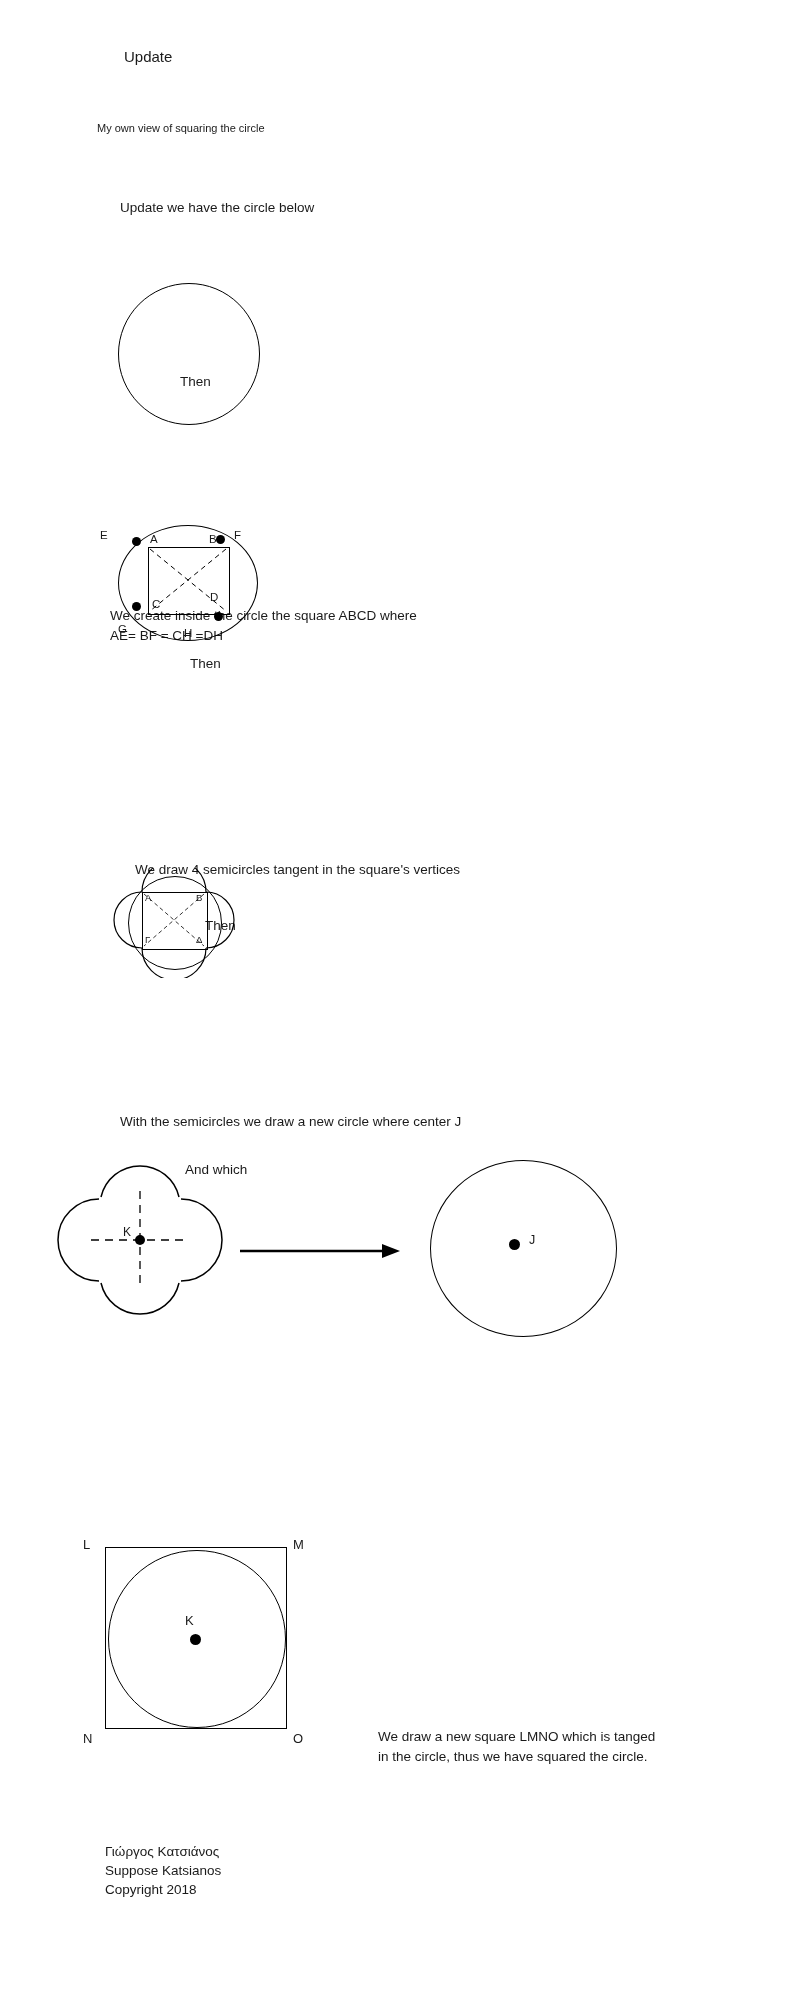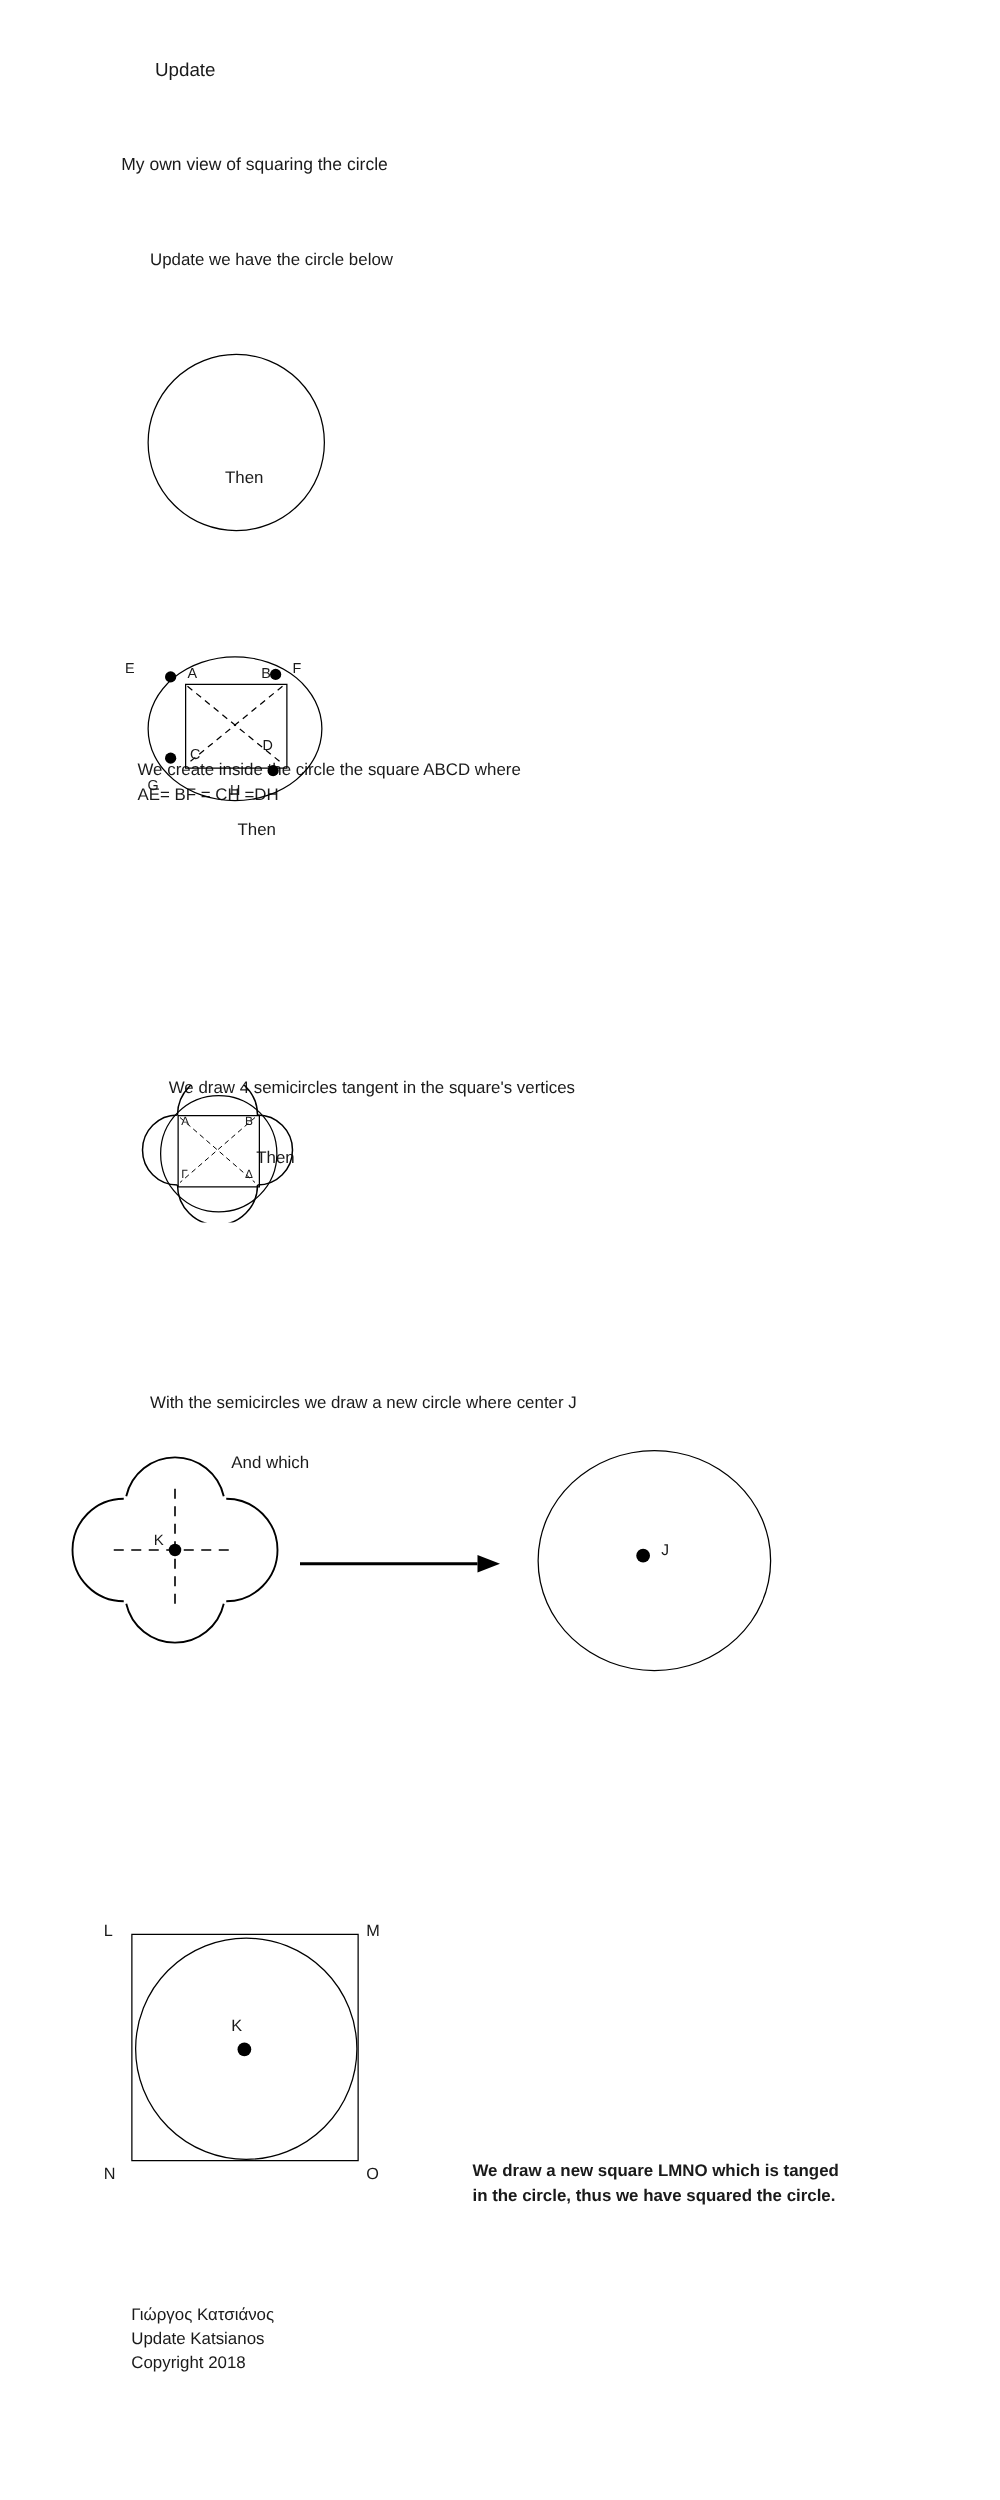--- a/index.html
+++ b/index.html
@@ -11,21 +11,21 @@
     width: 800px;
     height: 2000px;
     position: relative;
     font-family: "Liberation Sans", sans-serif;
     color: #1a1a1a;
     overflow: hidden;
   }
   .abs { position: absolute; }
   .txt { font-size: 13.5px; line-height: 1.45; white-space: pre-line; }
   .title { font-size: 15px; }
-  .heading { font-size: 14px; }
+  .heading { font-size: 11px; }
 
   
   #fig-circle-plain {
     left: 118px; top: 283px;
     width: 140px; height: 140px;
     border: 1.6px solid #000;
     border-radius: 50%;
   }
 
   
@@ -113,21 +113,21 @@
 <div class="abs txt" style="left:190px; top:654px;">Then</div>
 
 <div class="abs txt" style="left:135px; top:860px;">We draw 4 semicircles  tangent in the square's vertices</div>
 
 <div class="abs txt" style="left:205px; top:916px;">Then</div>
 
 <div class="abs txt" style="left:120px; top:1112px;">With the semicircles we draw a new circle where center J</div>
 
 <div class="abs txt" style="left:185px; top:1160px;">And which</div>
 
-<div class="abs txt" style="left:378px; top:1727px;font-weight:bold;">We draw a new square LMNO which is tanged
+<div class="abs txt" style="left:378px; top:1727px;">We draw a new square LMNO which is tanged
 in the circle, thus we have squared the circle.</div>
 
 <div class="abs" id="fig-circle-plain"></div>
 
 <div class="abs" id="fig2">
   <div class="circ"></div>
   <div class="sq"></div>
   <svg width="160" height="150" style="position:absolute;left:0;top:0;">
     <line x1="40" y1="34" x2="116" y2="96" stroke="#000" stroke-width="1" stroke-dasharray="5,4"></line>
     <line x1="116" y1="34" x2="40" y2="96" stroke="#000" stroke-width="1" stroke-dasharray="5,4"></line>
@@ -193,14 +193,14 @@
   <div class="circ"></div>
   <div class="dot"></div>
   <div class="lbl" style="left:-2px;  top:2px;">L</div>
   <div class="lbl" style="left:208px; top:2px;">M</div>
   <div class="lbl" style="left:-2px;  top:196px;">N</div>
   <div class="lbl" style="left:208px; top:196px;">O</div>
   <div class="lbl" style="left:100px; top:78px;">K</div>
 </div>
 
 <div class="abs txt" style="left:105px; top:1842px;">Γιώργος Κατσιάνος</div>
-<div class="abs txt" style="left:105px; top:1861px;">Update Katsianos</div>
+<div class="abs txt" style="left:105px; top:1861px;">Suppose Katsianos</div>
 <div class="abs txt" style="left:105px; top:1880px;">Copyright 2018</div>
 
 </body></html>

